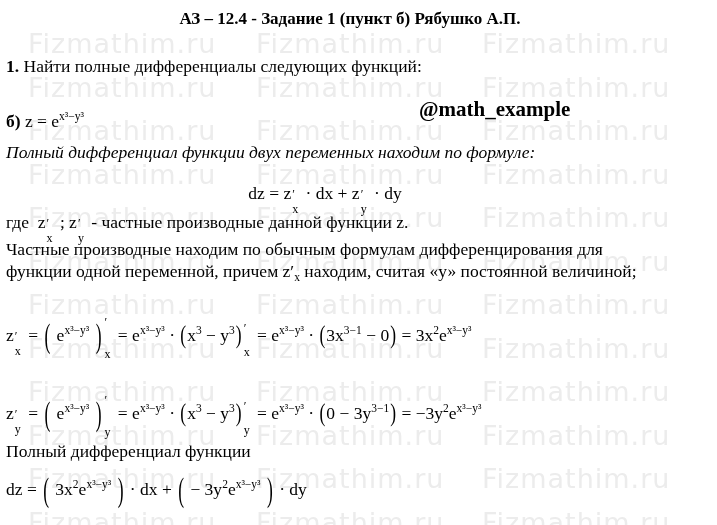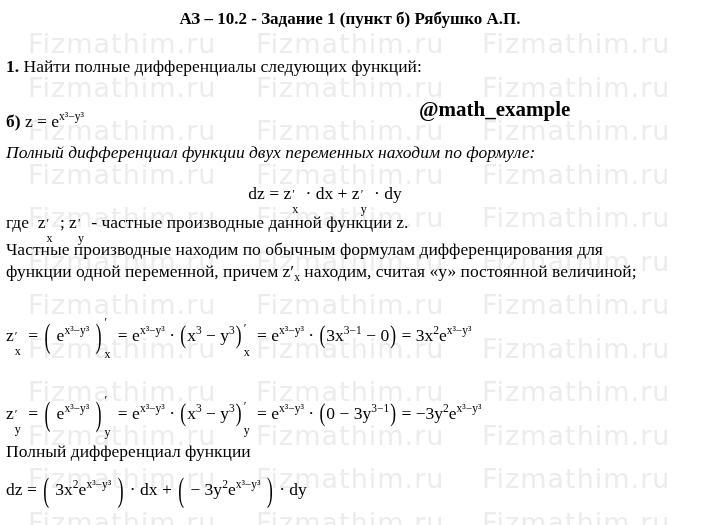--- a/index.html
+++ b/index.html
@@ -69,21 +69,21 @@
       <span class="wm-item" style="left: 256px; top: 419.5px; color: rgb(236, 236, 236); font-size: 27px;">Fizmathim.ru</span>
       <span class="wm-item" style="left: 482px; top: 419.5px; color: rgb(236, 236, 236); font-size: 27px;">Fizmathim.ru</span>
       <span class="wm-item" style="left: 28px; top: 463px; color: rgb(236, 236, 236); font-size: 27px;">Fizmathim.ru</span>
       <span class="wm-item" style="left: 256px; top: 463px; color: rgb(236, 236, 236); font-size: 27px;">Fizmathim.ru</span>
       <span class="wm-item" style="left: 482px; top: 463px; color: rgb(236, 236, 236); font-size: 27px;">Fizmathim.ru</span>
       <span class="wm-item" style="left: 28px; top: 506.5px; color: rgb(236, 236, 236); font-size: 27px;">Fizmathim.ru</span>
       <span class="wm-item" style="left: 256px; top: 506.5px; color: rgb(236, 236, 236); font-size: 27px;">Fizmathim.ru</span>
       <span class="wm-item" style="left: 482px; top: 506.5px; color: rgb(236, 236, 236); font-size: 27px;">Fizmathim.ru</span>
     </div>
   <div id="doc">
-      <div class="line bold center" style="top: 8px; width: 700px; font-size: 17px;"><span>АЗ – 10.2 - Задание 1 (пункт б) Рябушко А.П.</span></div>
+      <div class="line bold center" style="top: 8px; width: 700px; font-size: 17px;"><span>АЗ – 12.4 - Задание 1 (пункт б) Рябушко А.П.</span></div>
       <div class="line" style="top: 55px;"><b>1.</b><span> Найти полные дифференциалы следующих функций:</span></div>
       <div class="line" style="top: 86px; margin-top: 24px;"><b>б)</b><span> z = e</span><span class="sup">x³−y³</span></div>
       <div class="line" style="top: 141px; font-style: italic;"><span>Полный дифференциал функции двух переменных находим по формуле:</span></div>
       <div class="line center" style="top: 182px; width: 650px;"><span>dz = z</span><span class="ps"><span class="pr">′</span><span class="sb">x</span></span><span> · dx + z</span><span class="ps"><span class="pr">′</span><span class="sb">y</span></span><span> · dy</span></div>
       <div class="line" style="top: 211px;"><span>где  z</span><span class="ps"><span class="pr">′</span><span class="sb">x</span></span><span> ; z</span><span class="ps"><span class="pr">′</span><span class="sb">y</span></span><span> - частные производные данной функции z.</span></div>
       <div class="line" style="top: 238px;"><span>Частные производные находим по обычным формулам дифференцирования для</span></div>
       <div class="line" style="top: 260px;"><span>функции одной переменной, причем z′</span><span class="sub">x</span><span> находим, считая «у» постоянной величиной;</span></div>
       <div class="line" style="top: 324px;"><span>z</span><span class="ps"><span class="pr">′</span><span class="sb">x</span></span><span> = </span><span class="paren big">(</span><span> e</span><span class="sup">x³−y³</span><span> </span><span class="paren big">)</span><span class="ps tall"><span class="pr">′</span><span class="sb">x</span></span><span> = e</span><span class="sup">x³−y³</span><span> · </span><span class="paren mid">(</span><span>x</span><span class="sup">3</span><span> − y</span><span class="sup">3</span><span class="paren mid">)</span><span class="ps mid"><span class="pr">′</span><span class="sb">x</span></span><span> = e</span><span class="sup">x³−y³</span><span> · </span><span class="paren mid">(</span><span>3x</span><span class="sup">3−1</span><span> − 0</span><span class="paren mid">)</span><span> = 3x</span><span class="sup">2</span><span>e</span><span class="sup">x³−y³</span></div>
       <div class="line" style="top: 402px;"><span>z</span><span class="ps"><span class="pr">′</span><span class="sb">y</span></span><span> = </span><span class="paren big">(</span><span> e</span><span class="sup">x³−y³</span><span> </span><span class="paren big">)</span><span class="ps tall"><span class="pr">′</span><span class="sb">y</span></span><span> = e</span><span class="sup">x³−y³</span><span> · </span><span class="paren mid">(</span><span>x</span><span class="sup">3</span><span> − y</span><span class="sup">3</span><span class="paren mid">)</span><span class="ps mid"><span class="pr">′</span><span class="sb">y</span></span><span> = e</span><span class="sup">x³−y³</span><span> · </span><span class="paren mid">(</span><span>0 − 3y</span><span class="sup">3−1</span><span class="paren mid">)</span><span> = −3y</span><span class="sup">2</span><span>e</span><span class="sup">x³−y³</span></div>
       <div class="line" style="top: 440px;"><span>Полный дифференциал функции</span></div>

